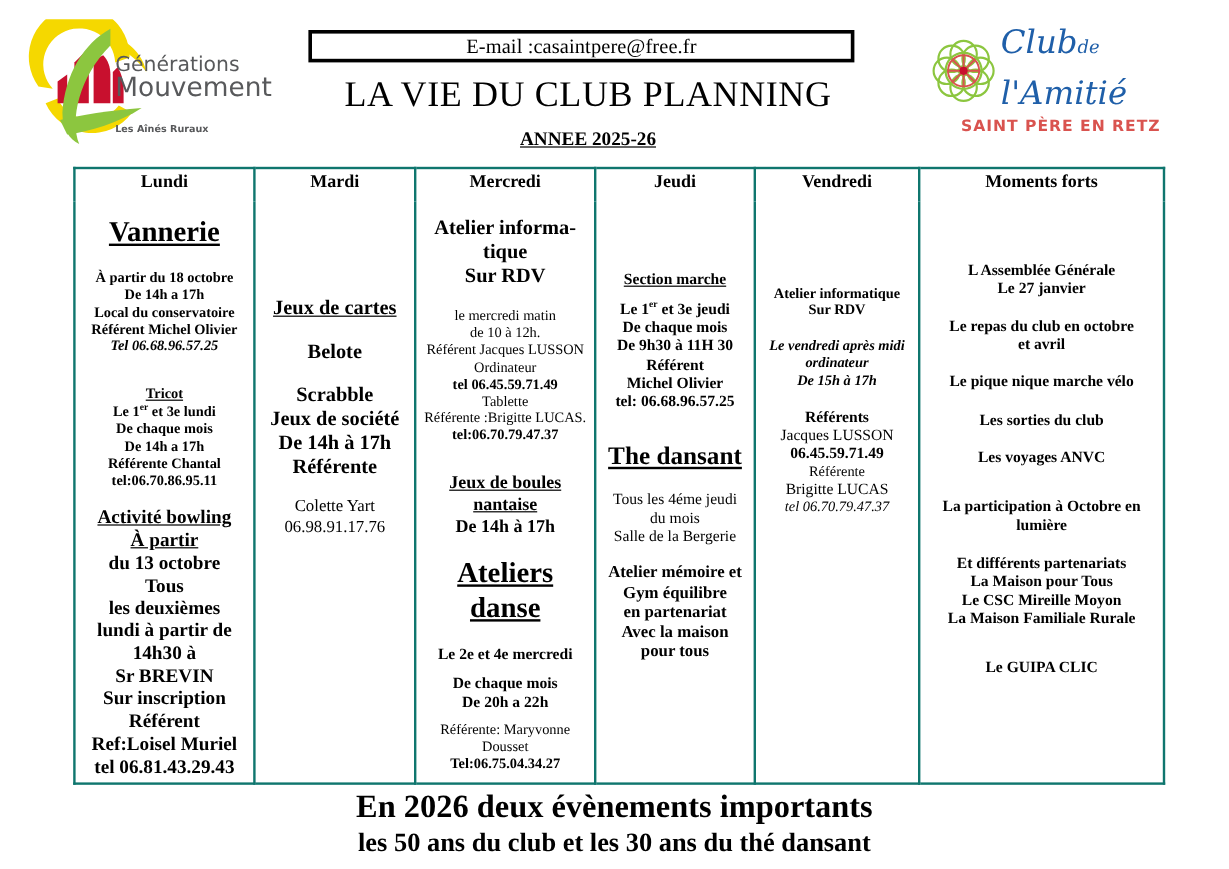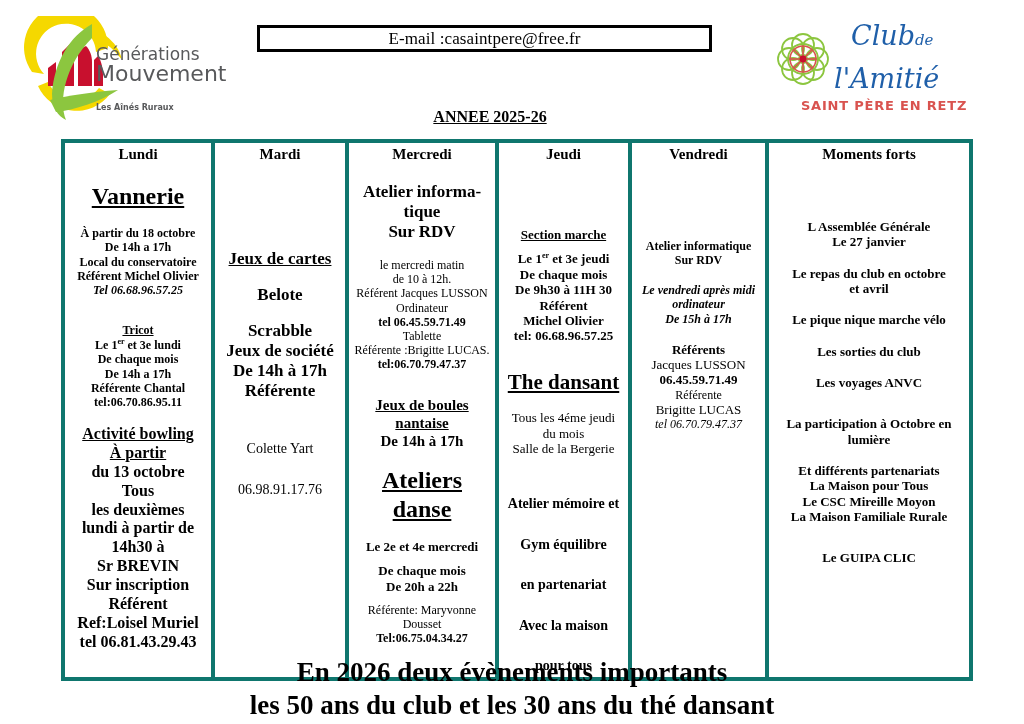--- a/index.html
+++ b/index.html
@@ -91,21 +91,21 @@
   
   .ca-mark { position:absolute; left:2px; top:4px; width:66px; height:66px; }
   .ca-words {
     position:absolute; left:66px; top:0px; width:150px;
     font-family: "DejaVu Serif", serif;
     color: #1f5fa9;
     font-style: italic;
     line-height: 1.0;
     text-align: left;
   }
-  .ca-words .c1 { font-size: 27px; margin-left: 17px; }
+  .ca-words .c1 { font-size: 27px; }
   .ca-words .c1 small { font-size: 15px; }
   .ca-words .c2 { font-size: 27px; margin-top: 16px;}
   .ca-sub {
     position: absolute;
     left: 18px; top: 76px; width: 196px;
     font-family: "DejaVu Sans", sans-serif;
     font-size: 13px;
     font-weight: bold;
     letter-spacing: 0.8px;
     color: #d9534f;
@@ -120,21 +120,21 @@
     width: 908px;
     height: 487px;
   }
   table.planning {
     border-collapse: collapse;
     width: 908px;
     height: 487px;
     table-layout: fixed;
   }
   table.planning td {
-    border: 4px solid #0f766e;
+    border: 2px solid #0f766e;
     vertical-align: top;
     padding: 3px 2px 2px 2px;
     text-align: center;
   }
   table.planning tr.head td {
     border-bottom: none;
     height: 22px;
     vertical-align: top;
   }
   table.planning tr.body td {
@@ -158,41 +158,41 @@
 
   
   .blk { margin: 0; }
   .sp  { height: 9px; }
   .sp-lg { height: 16px; }
   .sp-xl { height: 26px; }
   .b   { font-weight: bold; }
   .u   { text-decoration: underline; }
   .i   { font-style: italic; }
   .t13 { font-size: 13px; }
-  .t14 { font-size: 14px; margin-top: 24px; }
+  .t14 { font-size: 14px; }
   .t15 { font-size: 15px; }
   .t16 { font-size: 16px; }
   .t17 { font-size: 17px; }
   .t19 { font-size: 24px; }
   .t21 { font-size: 21px; }
   .t12 { font-size: 12px; }
   .reg { font-weight: normal; }
 
   
   .footer {
     position: absolute;
     left: 0;
     top: 656px;
     width: 1024px;
     text-align: center;
     font-weight: bold;
     line-height: 1.22;
   }
   .footer .f1 { font-size: 27px; }
-  .footer .f2 { font-size: 27px; }
+  .footer .f2 { font-size: 22px; }
 </style>
 </head>
 <body>
 
 <div class="header">
 
   <div class="logo-left">
     <svg class="gm-mark" viewBox="0 0 110 108">
       <path d="M10 56 A42 42 0 1 1 86 32 L74 36 A30 30 0 1 0 22 58 Z" fill="#f5d800"></path>
       <path d="M16 70 A42 42 0 0 0 88 78 L77 72 A30 30 0 0 1 26 66 Z" fill="#f5d800"></path>
@@ -208,20 +208,21 @@
       <div class="l1">Générations</div>
       <div class="l2">Mouvement</div>
       <div class="l3">Les Aînés Ruraux</div>
     </div>
   </div>
 
   <div class="email-box">
     <span class="email-text">E-mail :casaintpere@free.fr</span>
   </div>
 
+  <div class="main-title">LA VIE DU CLUB PLANNING</div>
   <div class="year-title">ANNEE 2025-26</div>
 
   <div class="logo-right">
     <svg class="ca-mark" viewBox="0 0 66 66">
       <g fill="none" stroke="#8cc63f" stroke-width="1.8">
         <circle cx="33" cy="33" r="15"></circle>
         <circle cx="33" cy="19" r="11"></circle>
         <circle cx="33" cy="47" r="11"></circle>
         <circle cx="19" cy="33" r="11"></circle>
         <circle cx="47" cy="33" r="11"></circle>

